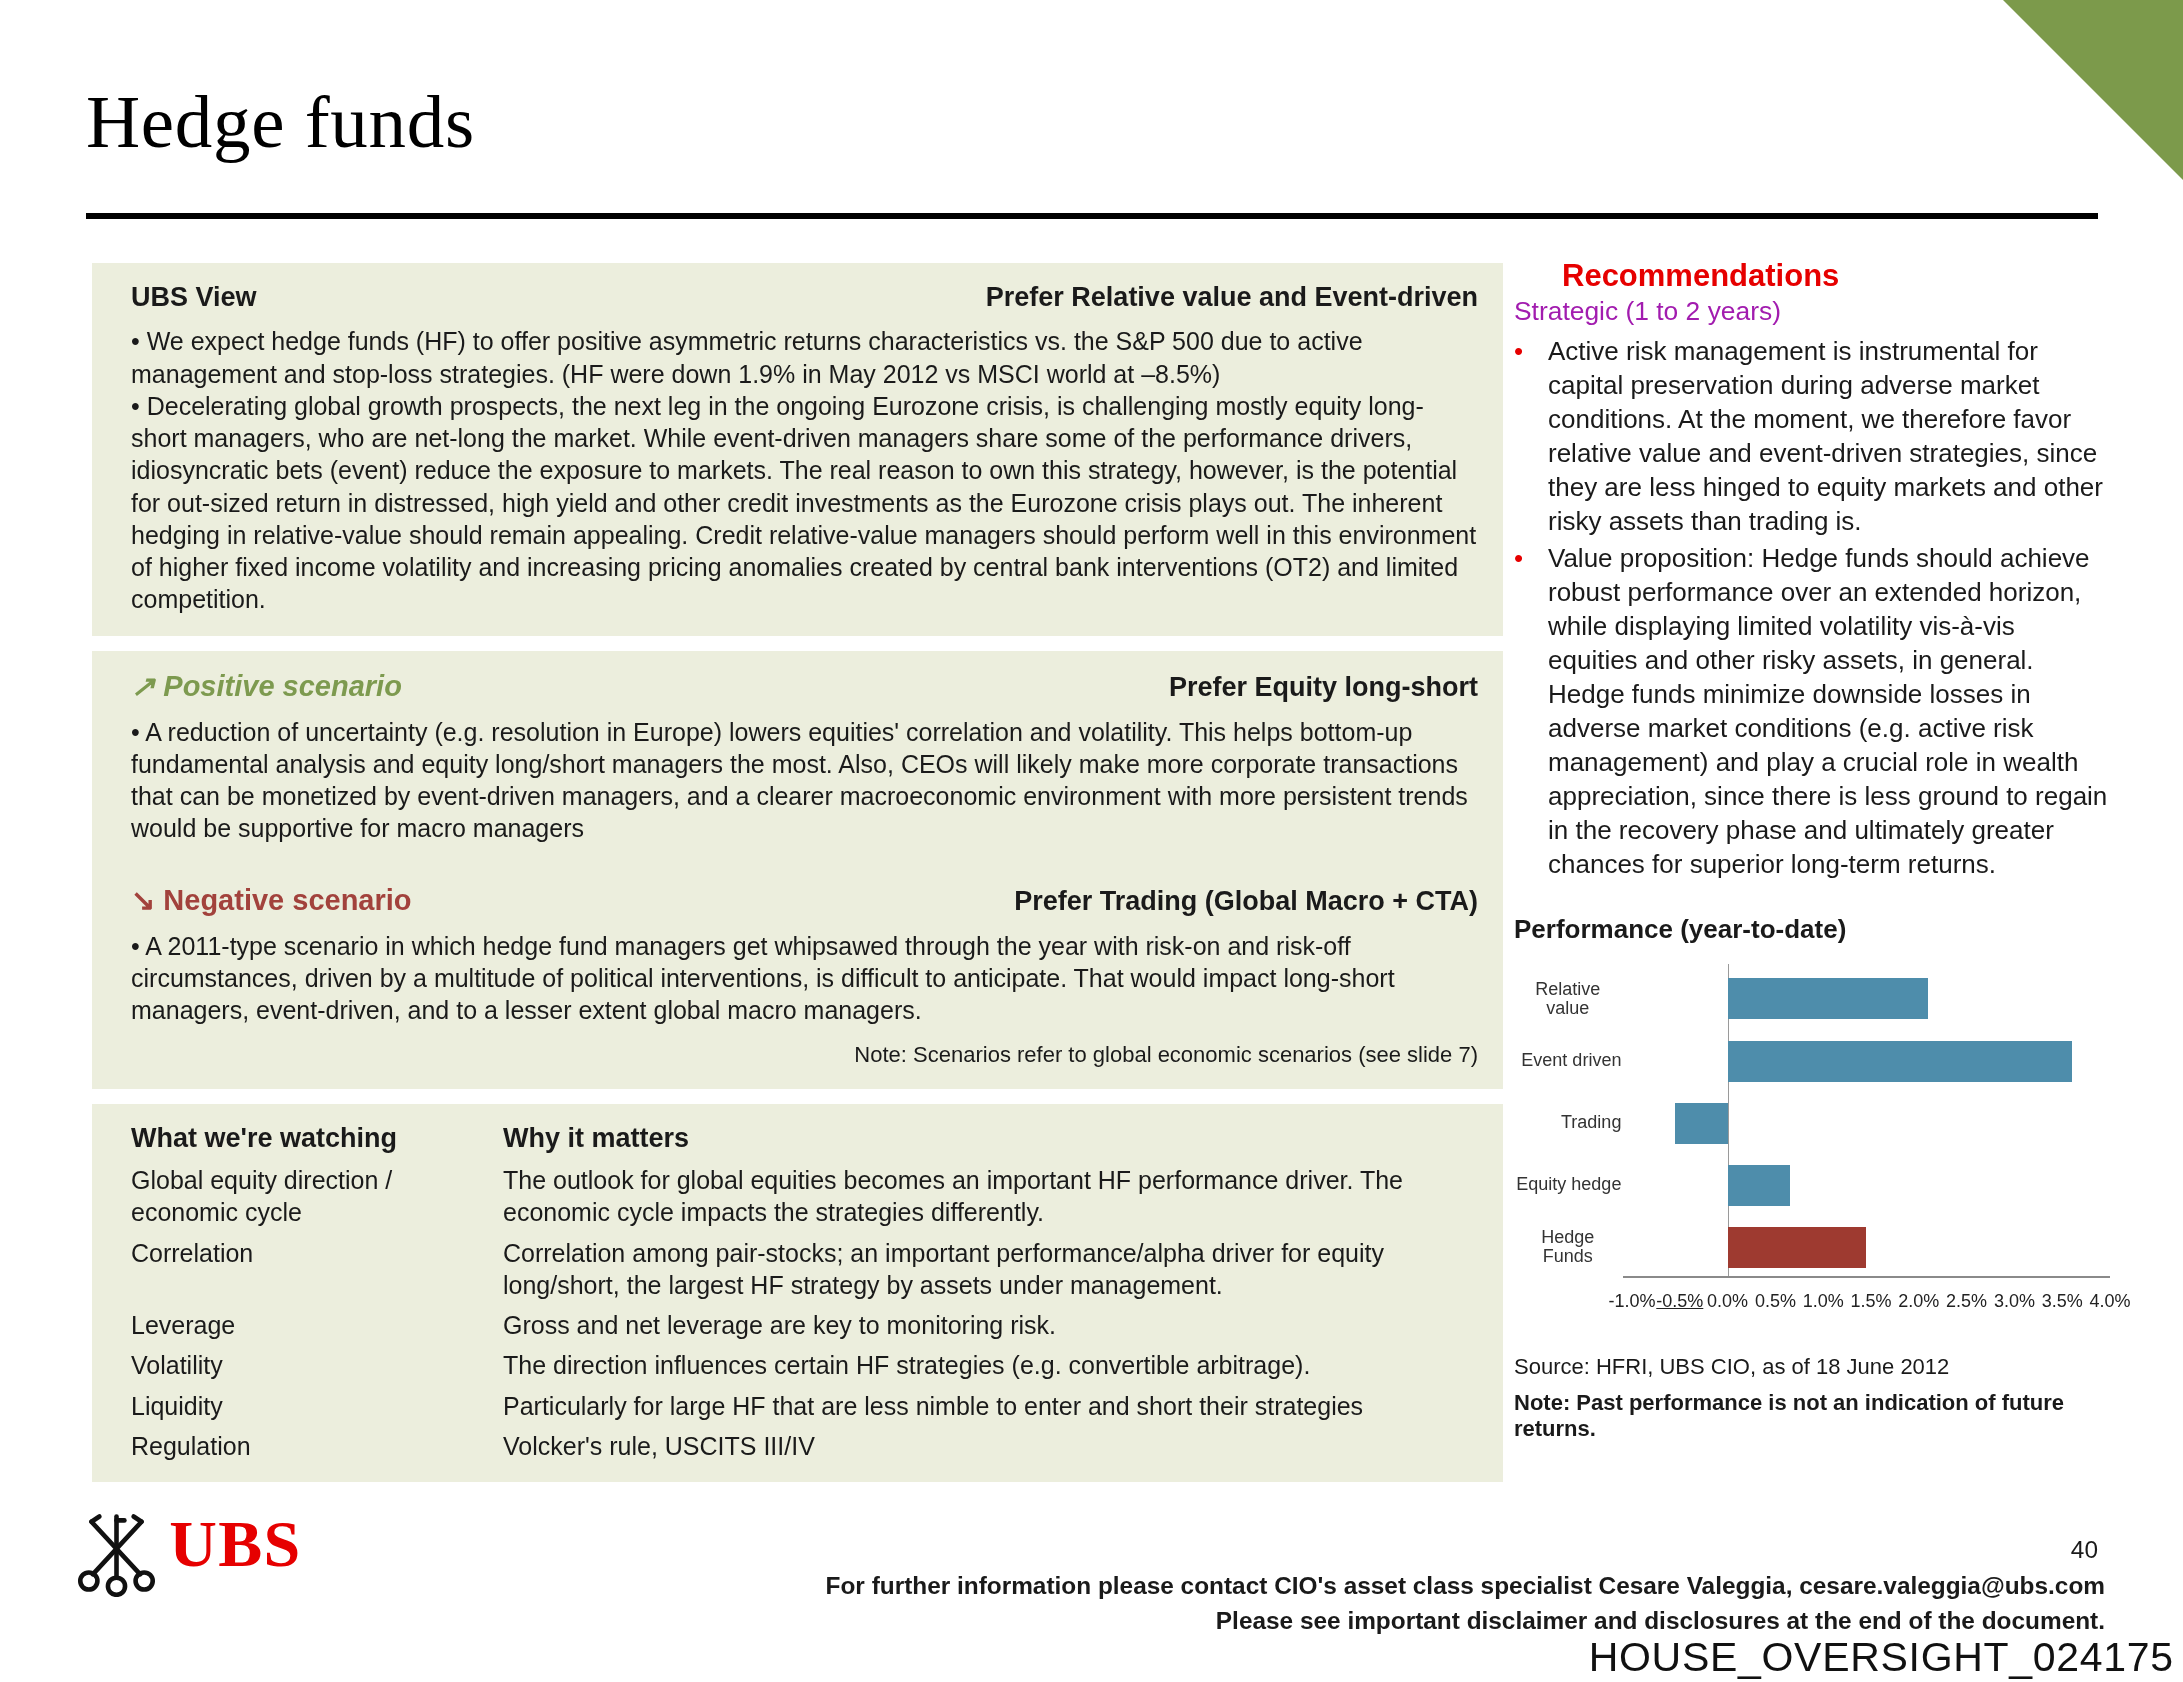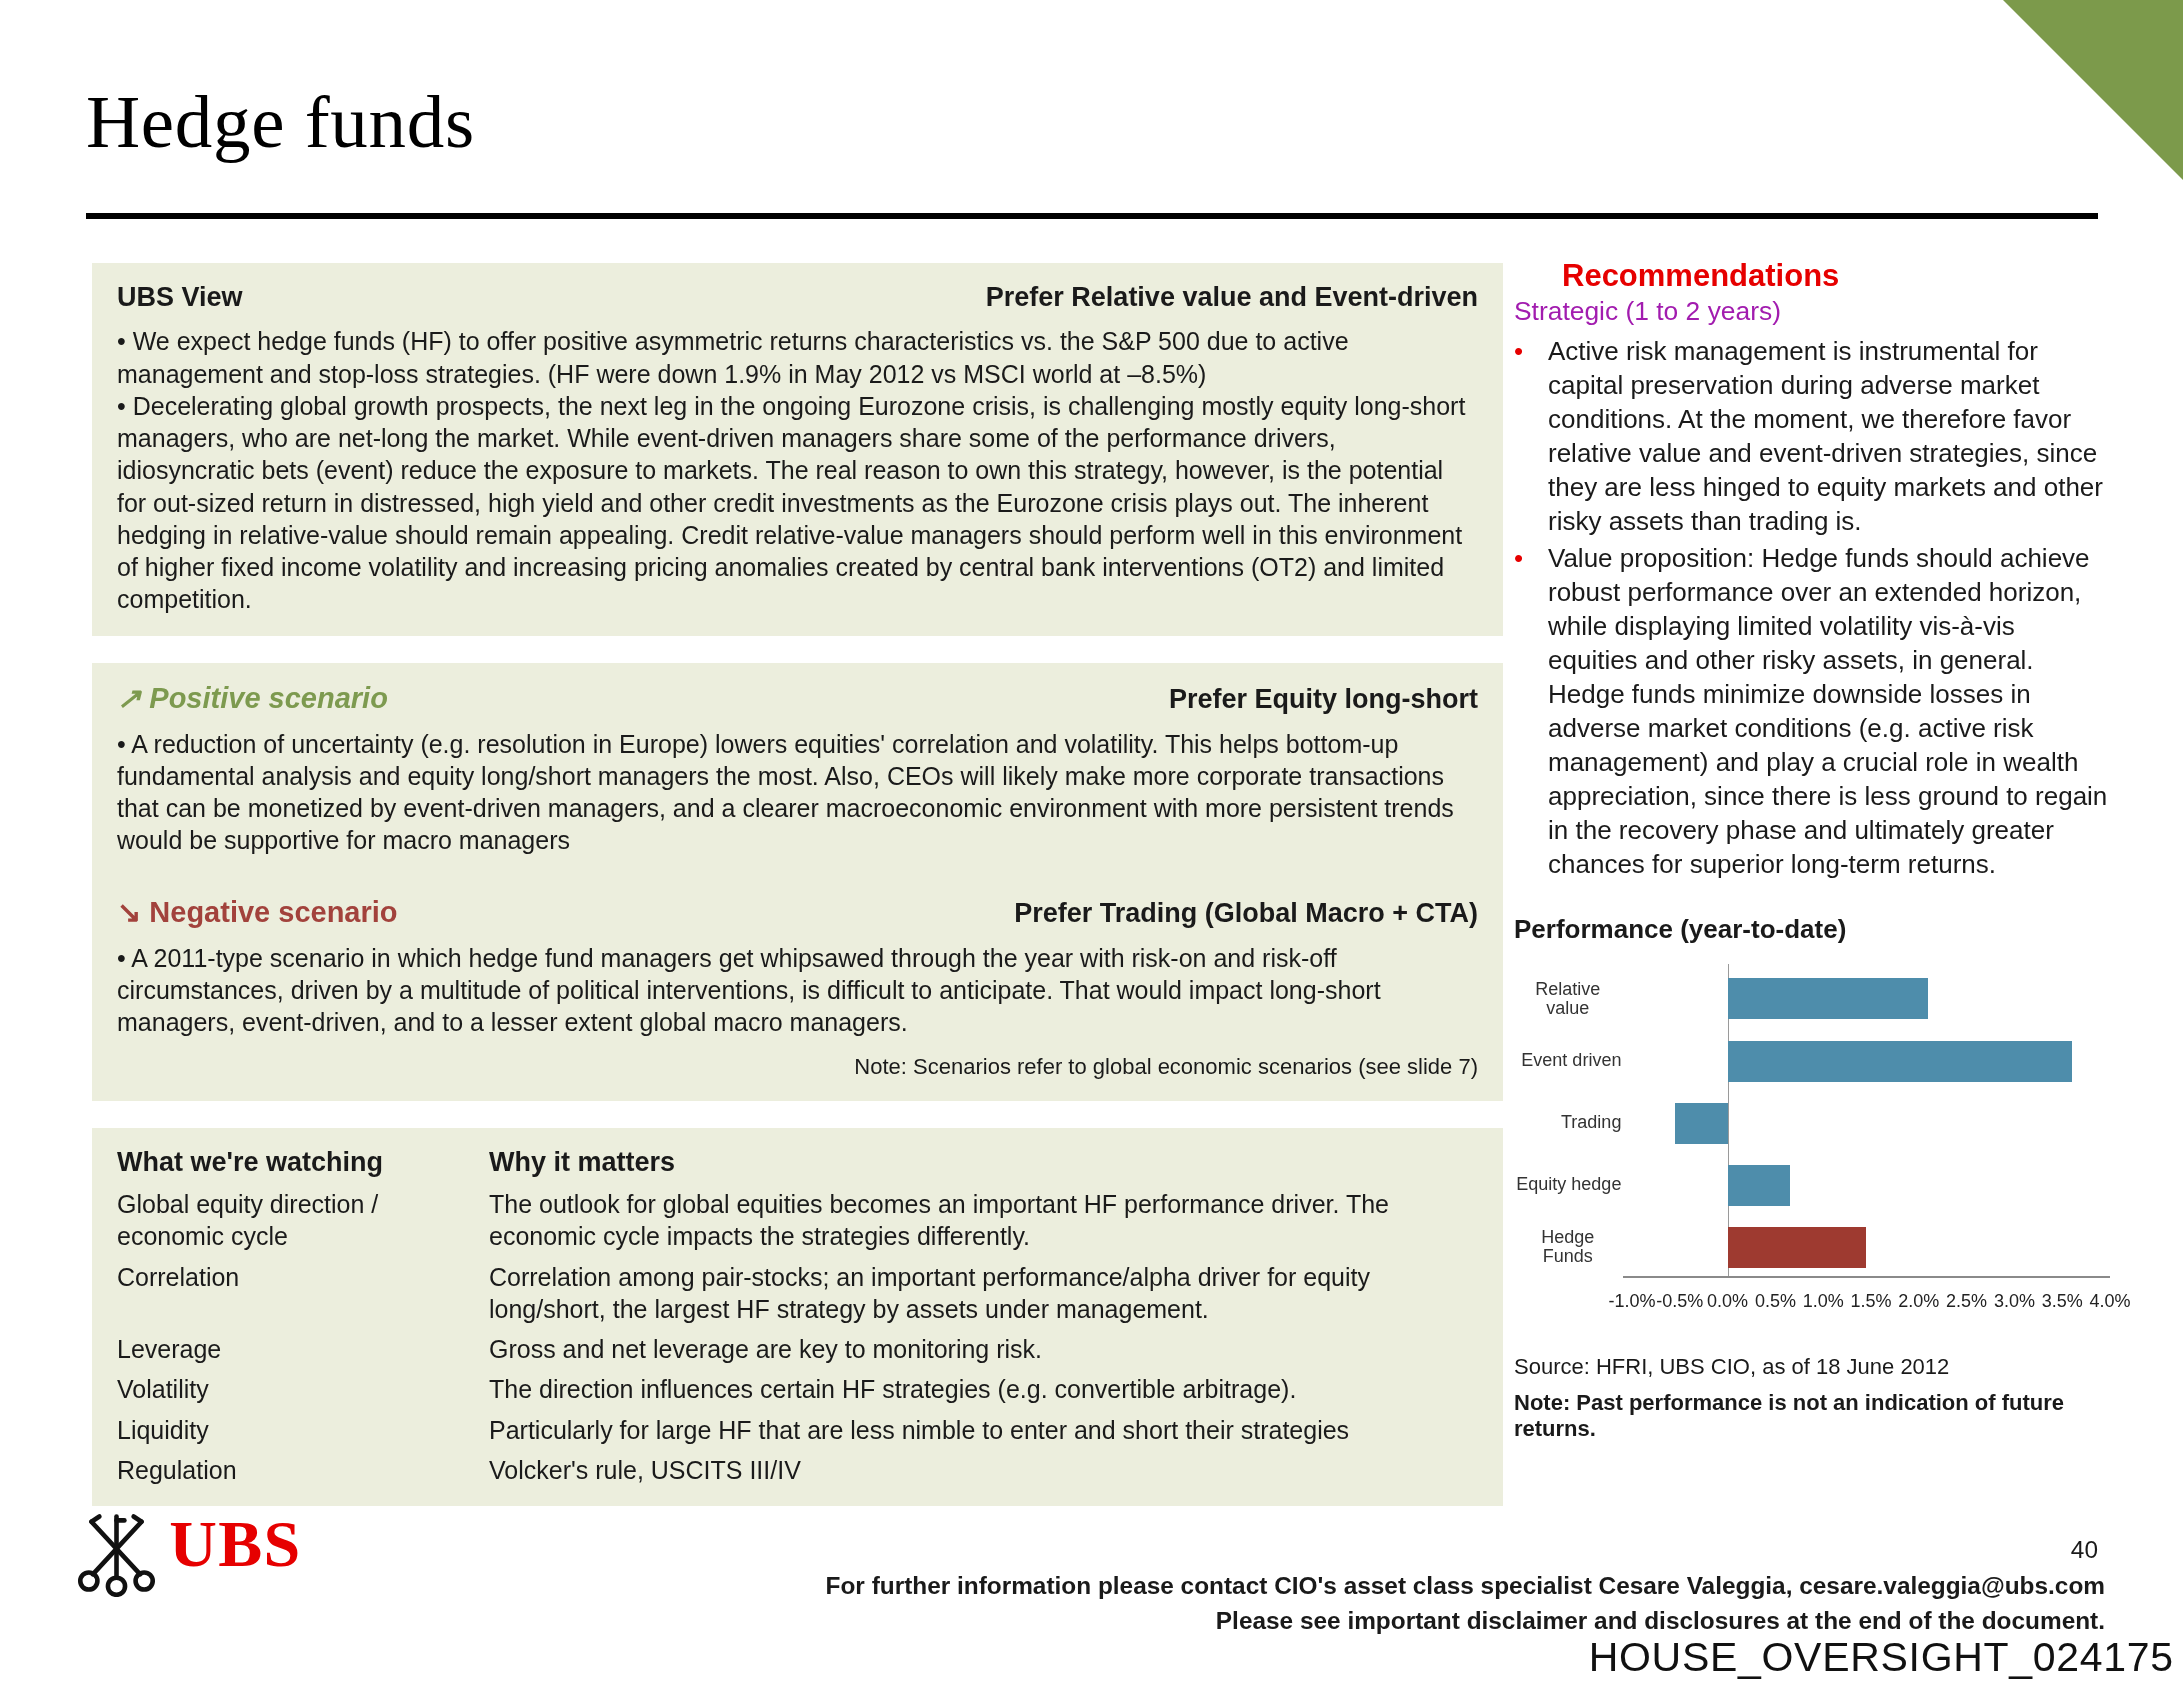--- a/index.html
+++ b/index.html
@@ -8,21 +8,21 @@
 
   
   .page-title{position:absolute;left:86px;top:79px;font-family:"Liberation Serif",serif;
               font-size:75px;font-weight:400;color:#000;letter-spacing:0.7px;}
   .title-rule{position:absolute;left:86px;top:213px;width:2012px;height:6px;background:#000;}
   .corner{position:absolute;top:0;right:0;width:0;height:0;
           border-top:180px solid #7c9a4b;border-left:180px solid transparent;}
 
   
   .left-col{position:absolute;left:92px;top:263px;width:1411px;}
-  .box{background:#eceedd;padding:17px 25px 20px 25px;margin-bottom:27px;
+  .box{background:#eceedd;padding:17px 25px 20px 39px;margin-bottom:15px;
        font-size:25px;line-height:1.29;}
   .box-header{display:flex;justify-content:space-between;align-items:baseline;
               font-weight:bold;font-size:27px;margin-bottom:10.6px;}
   .bullet-p{margin:0;}
   .scen-header{display:flex;justify-content:space-between;align-items:baseline;margin-bottom:10.6px;}
   .scen-title{font-weight:bold;font-size:29px;}
   .scen-title .arrow{margin-right:8px;}
   .pos .scen-title{color:#7d9a4f;font-style:italic;}
   .neg .scen-title{color:#a2423c;}
   .scen-prefer{font-weight:bold;font-size:27px;color:#1a1a1a;}
@@ -166,21 +166,21 @@
           <div class="axis-line"></div>
         <div class="chart-bar" style="left: 20%; width: 42%; top: 10.6px; height: 41px; background: rgb(78, 141, 171);"></div>
             <div class="chart-bar" style="left: 20%; width: 72%; top: 73px; height: 41px; background: rgb(78, 141, 171);"></div>
             <div class="chart-bar" style="left: 9%; width: 11%; top: 135px; height: 41px; background: rgb(78, 141, 171);"></div>
             <div class="chart-bar" style="left: 20%; width: 13%; top: 197px; height: 41px; background: rgb(78, 141, 171);"></div>
             <div class="chart-bar" style="left: 20%; width: 29%; top: 259px; height: 41px; background: rgb(158, 58, 48);"></div>
           </div>
       </div>
       <div class="ticks" id="chart-ticks">
           <span class="tick" style="left: 0%;">-1.0%</span>
-          <span class="tick" style="left: 10%;">-0.5%</span>
+          <span class="tick" style="left: 10%; text-decoration: underline;">-0.5%</span>
           <span class="tick" style="left: 20%;">0.0%</span>
           <span class="tick" style="left: 30%;">0.5%</span>
           <span class="tick" style="left: 40%;">1.0%</span>
           <span class="tick" style="left: 50%;">1.5%</span>
           <span class="tick" style="left: 60%;">2.0%</span>
           <span class="tick" style="left: 70%;">2.5%</span>
           <span class="tick" style="left: 80%;">3.0%</span>
           <span class="tick" style="left: 90%;">3.5%</span>
           <span class="tick" style="left: 100%;">4.0%</span>
         </div>

